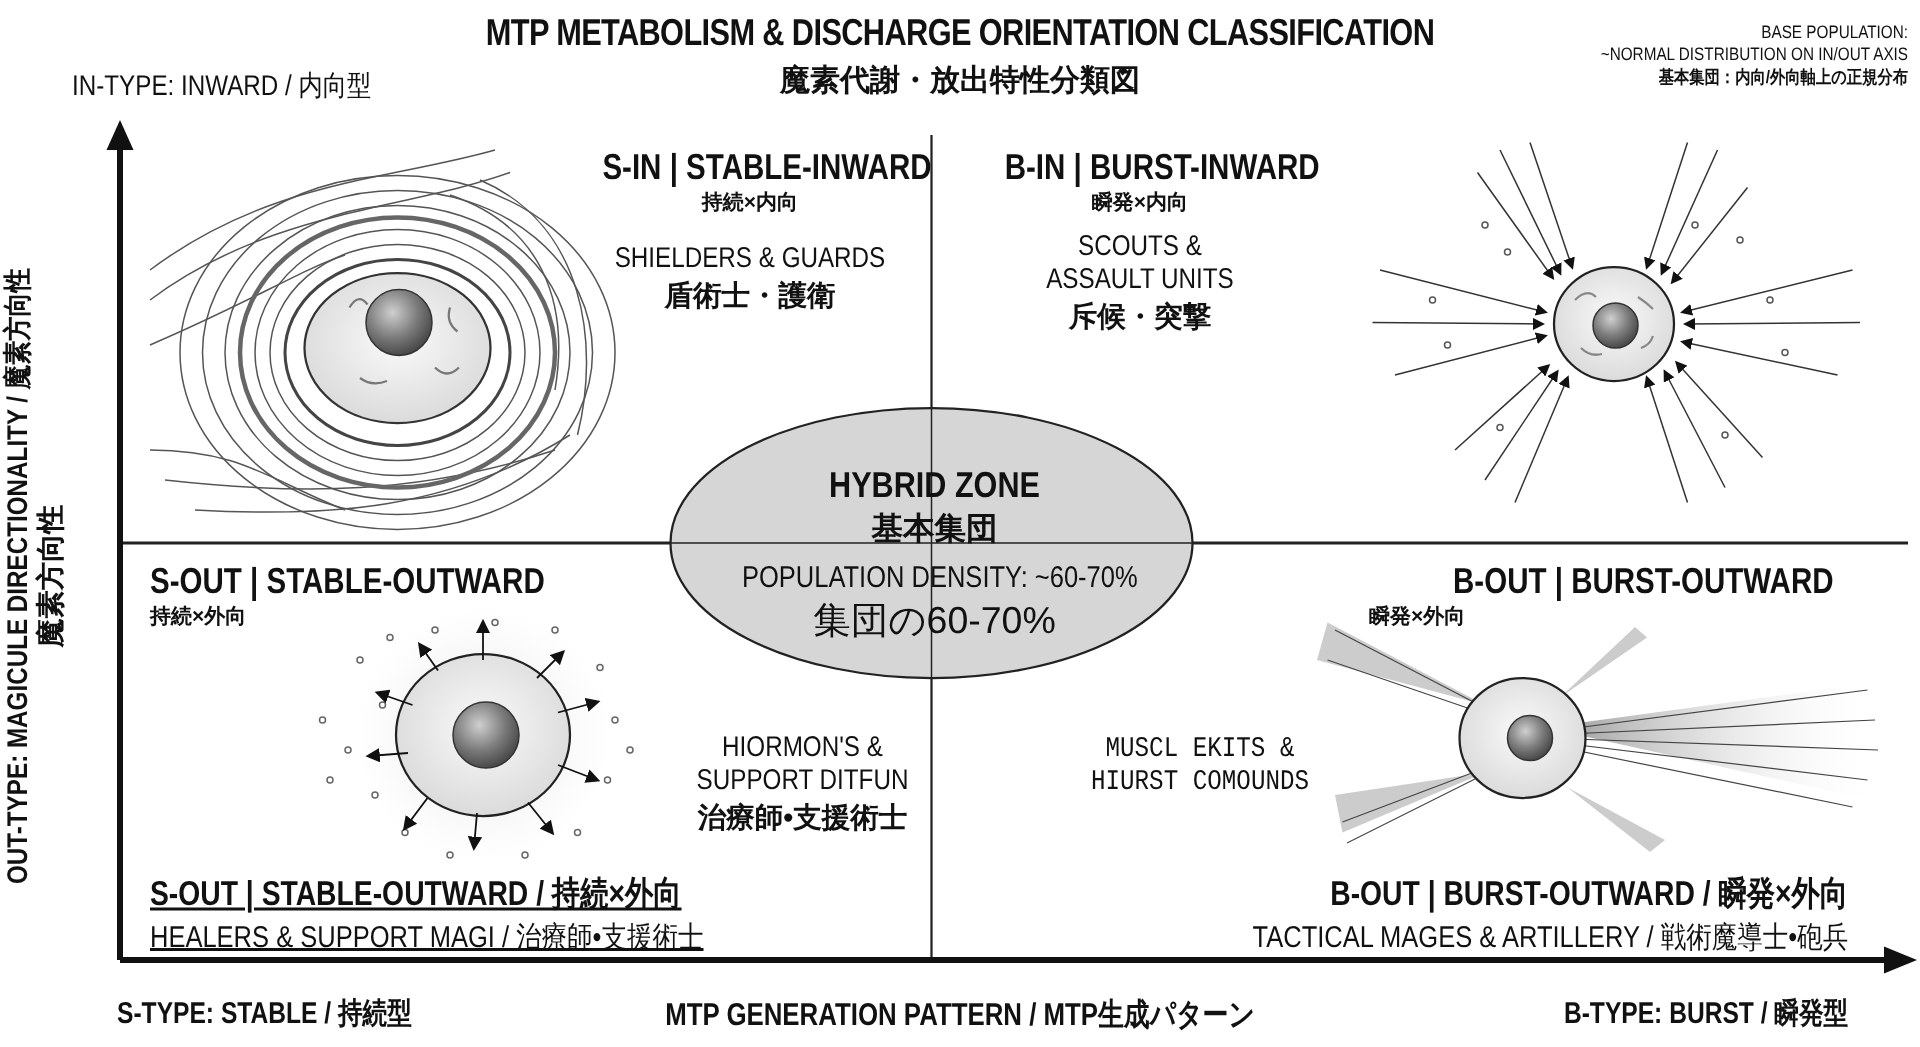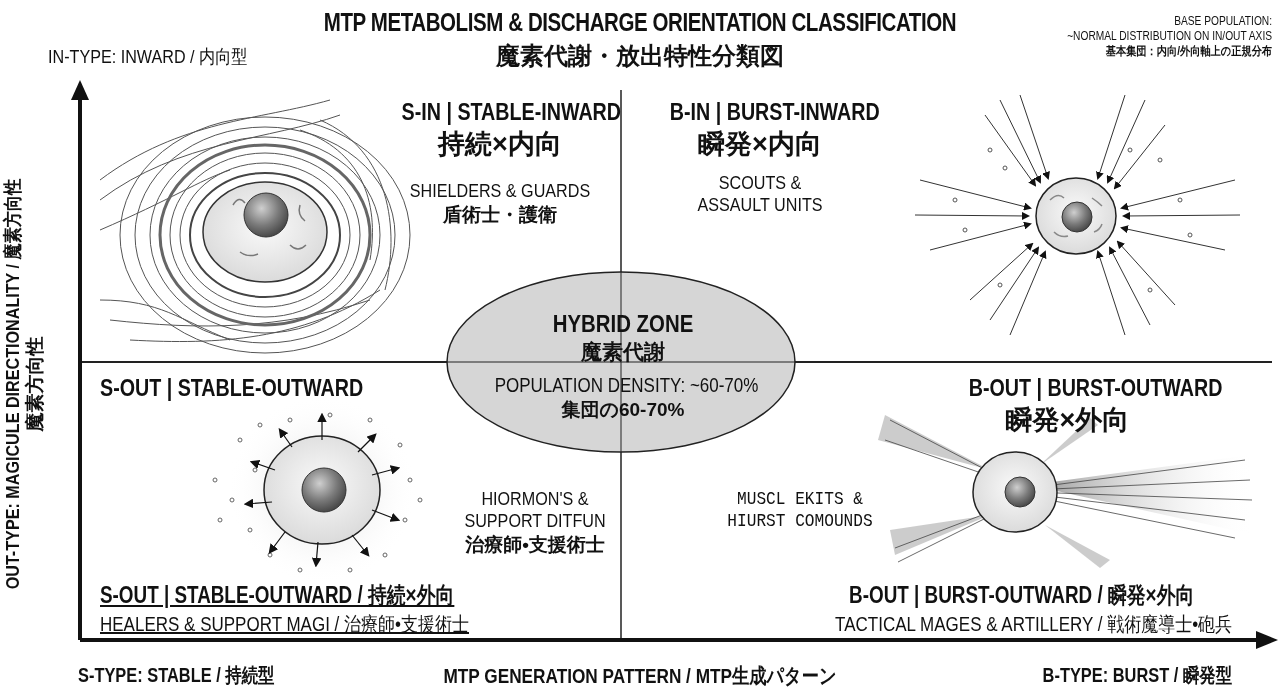--- a/index.html
+++ b/index.html
@@ -1,36 +1,36 @@
 <!DOCTYPE html>
 <html><head>
 <meta charset="utf-8">
 <style>
   html, body { margin:0; padding:0; background:#ffffff; }
   body { width:1280px; height:698px; position:relative; overflow:hidden;
          font-family:"Liberation Sans", "DejaVu Sans", sans-serif; color:#111; }
   .abs { position:absolute; }
   .title-en { left:0; width:1280px; top:8px; text-align:center; font-size:25px; font-weight:bold; letter-spacing:-0.5px; transform:scaleX(0.82); transform-origin:640px 0; }
-  .title-jp { left:0; width:1280px; top:40px; text-align:center; font-size:24px; font-weight:bold; }
+  .title-jp { left:0; width:1280px; top:40px; text-align:center; font-size:20px; font-weight:bold; }
   .base-pop { right:8px; top:14px; text-align:right; font-size:12px; line-height:15px; transform:scaleX(0.85); transform-origin:right top; }
   .base-pop .jp { font-weight:bold; }
   .in-type { left:48px; top:44px; font-size:19px; transform:scaleX(0.85); transform-origin:left top; white-space:nowrap; }
   .y-axis-label { left:-276px; top:362px; width:600px; text-align:center; transform:rotate(-90deg); font-weight:bold; font-size:19px; line-height:22px; }
   .x-left { left:78px; top:662px; font-size:20px; font-weight:bold; transform:scaleX(0.82); transform-origin:left top; white-space:nowrap; }
   .x-center { left:330px; width:620px; top:662px; text-align:center; font-size:21px; font-weight:bold; transform:scaleX(0.82); transform-origin:center top; white-space:nowrap; }
   .x-right { right:48px; top:662px; font-size:20px; font-weight:bold; transform:scaleX(0.82); transform-origin:right top; white-space:nowrap; }
   .q-title { font-size:24px; font-weight:bold; white-space:nowrap; transform:scaleX(0.82); }
-  .q-sub { font-size:27px; font-weight:bold; white-space:nowrap; }
+  .q-sub { font-size:14px; font-weight:bold; white-space:nowrap; }
   .q-role { font-size:19px; white-space:nowrap; transform:scaleX(0.85); }
   .q-role-jp { font-size:19px; font-weight:bold; white-space:nowrap; }
   .center { text-align:center; }
   .hz-title { font-size:24px; font-weight:bold; transform:scaleX(0.85); }
   .hz-jp { font-size:21px; font-weight:bold; }
   .hz-pop { font-size:20px; transform:scaleX(0.85); white-space:nowrap; }
-  .hz-popjp { font-size:19px; font-weight:bold; }
+  .hz-popjp { font-size:25px; font-weight:normal; }
 </style>
 </head>
 <body>
 
 <svg class="abs" style="left:0;top:0" width="1280" height="698">
   <defs>
     <radialGradient id="nuc" cx="40%" cy="35%" r="65%">
       <stop offset="0%" stop-color="#cfcfcf"></stop>
         <stop offset="60%" stop-color="#7a7a7a"></stop>
         <stop offset="100%" stop-color="#4a4a4a"></stop>
@@ -212,46 +212,48 @@
   <div class="q-sub">持続×内向</div>
   <div class="q-role" style="margin-top:18px">SHIELDERS &amp; GUARDS</div>
   <div class="q-role-jp">盾術士・護衛</div>
 </div>
 
 <div class="abs center" style="left:650px;width:220px;top:98px;">
   <div class="q-title">B-IN | BURST-INWARD</div>
   <div class="q-sub">瞬発×内向</div>
   <div class="q-role" style="margin-top:10px">SCOUTS &amp;</div>
   <div class="q-role">ASSAULT UNITS</div>
+  <div class="q-role-jp">斥候・突撃</div>
 </div>
 
 <div class="abs center" style="left:472px;width:302px;top:310px;">
   <div class="hz-title">HYBRID ZONE</div>
-  <div class="hz-jp">魔素代謝</div>
+  <div class="hz-jp">基本集団</div>
   <div class="hz-pop" style="margin-top:8px">POPULATION DENSITY: ~60-70%</div>
   <div class="hz-popjp">集団の60-70%</div>
 </div>
 
 <div class="abs" style="left:100px;top:374px;">
   <div class="q-title" style="transform-origin:left top">S-OUT | STABLE-OUTWARD</div>
+  <div class="q-sub">持続×外向</div>
 </div>
 <div class="abs center" style="left:450px;width:170px;top:488px;text-align:center;">
   <div class="q-role">HIORMON'S &amp;</div>
   <div class="q-role">SUPPORT DITFUN</div>
   <div class="q-role-jp">治療師•支援術士</div>
 </div>
 <div class="abs" style="left:100px;top:580px;text-decoration:underline;">
   <div class="q-title" style="transform-origin:left top;font-size:23px">S-OUT | STABLE-OUTWARD / 持続×外向</div>
   <div class="q-role" style="transform-origin:left top;font-size:20px">HEALERS &amp; SUPPORT MAGI / 治療師•支援術士</div>
 </div>
 
-<div class="abs" style="right:58px;top:374px;text-align:center;">
+<div class="abs" style="right:58px;top:374px;text-align:left;">
   <div class="q-title" style="transform-origin:right top">B-OUT | BURST-OUTWARD</div>
   <div class="q-sub">瞬発×外向</div>
 </div>
 <div class="abs center" style="left:700px;width:200px;top:488px;font-family:Liberation Mono, monospace;">
   <div class="q-role">MUSCL EKITS &amp;</div>
   <div class="q-role">HIURST COMOUNDS</div>
 </div>
-<div class="abs" style="right:48px;top:580px;text-align:left;">
+<div class="abs" style="right:48px;top:580px;text-align:right;">
   <div class="q-title" style="transform-origin:right top;font-size:23px">B-OUT | BURST-OUTWARD / 瞬発×外向</div>
   <div class="q-role" style="transform-origin:right top;font-size:20px">TACTICAL MAGES &amp; ARTILLERY / 戦術魔導士•砲兵</div>
 </div>
 
 </body></html>

